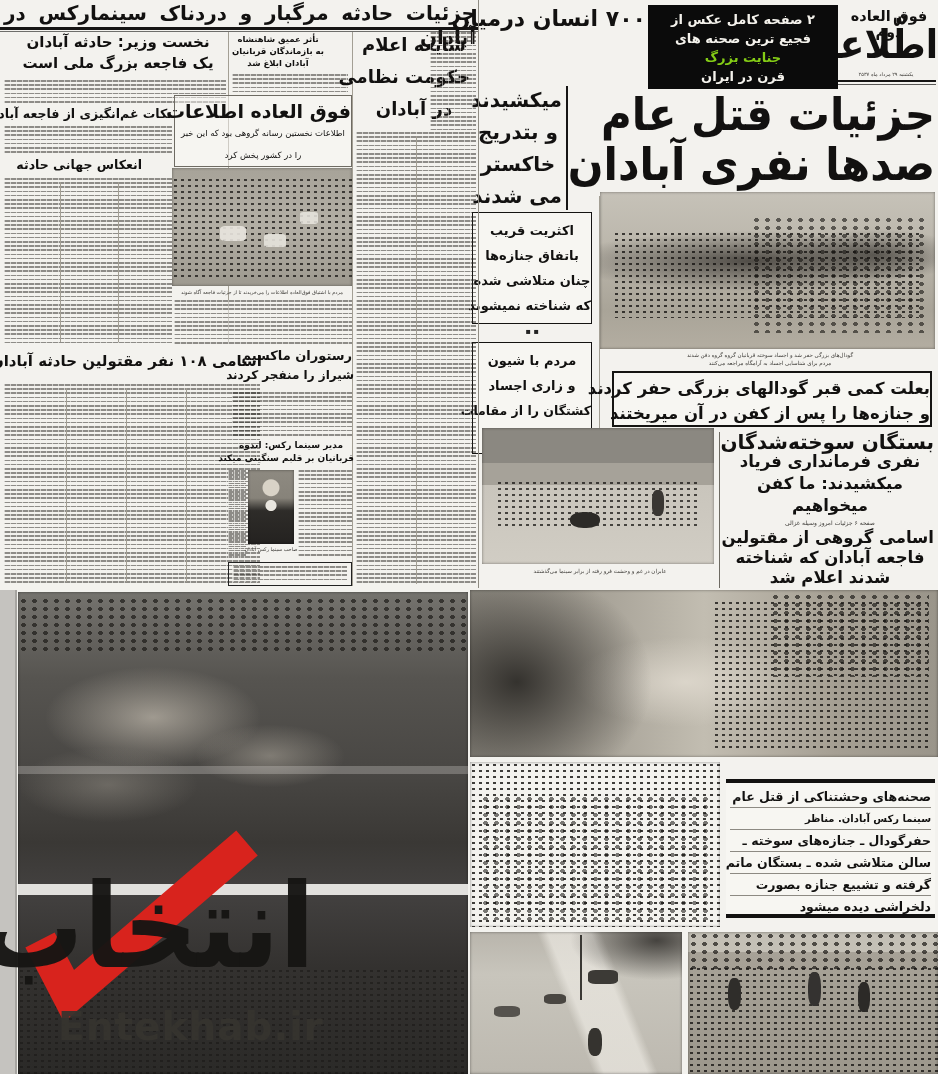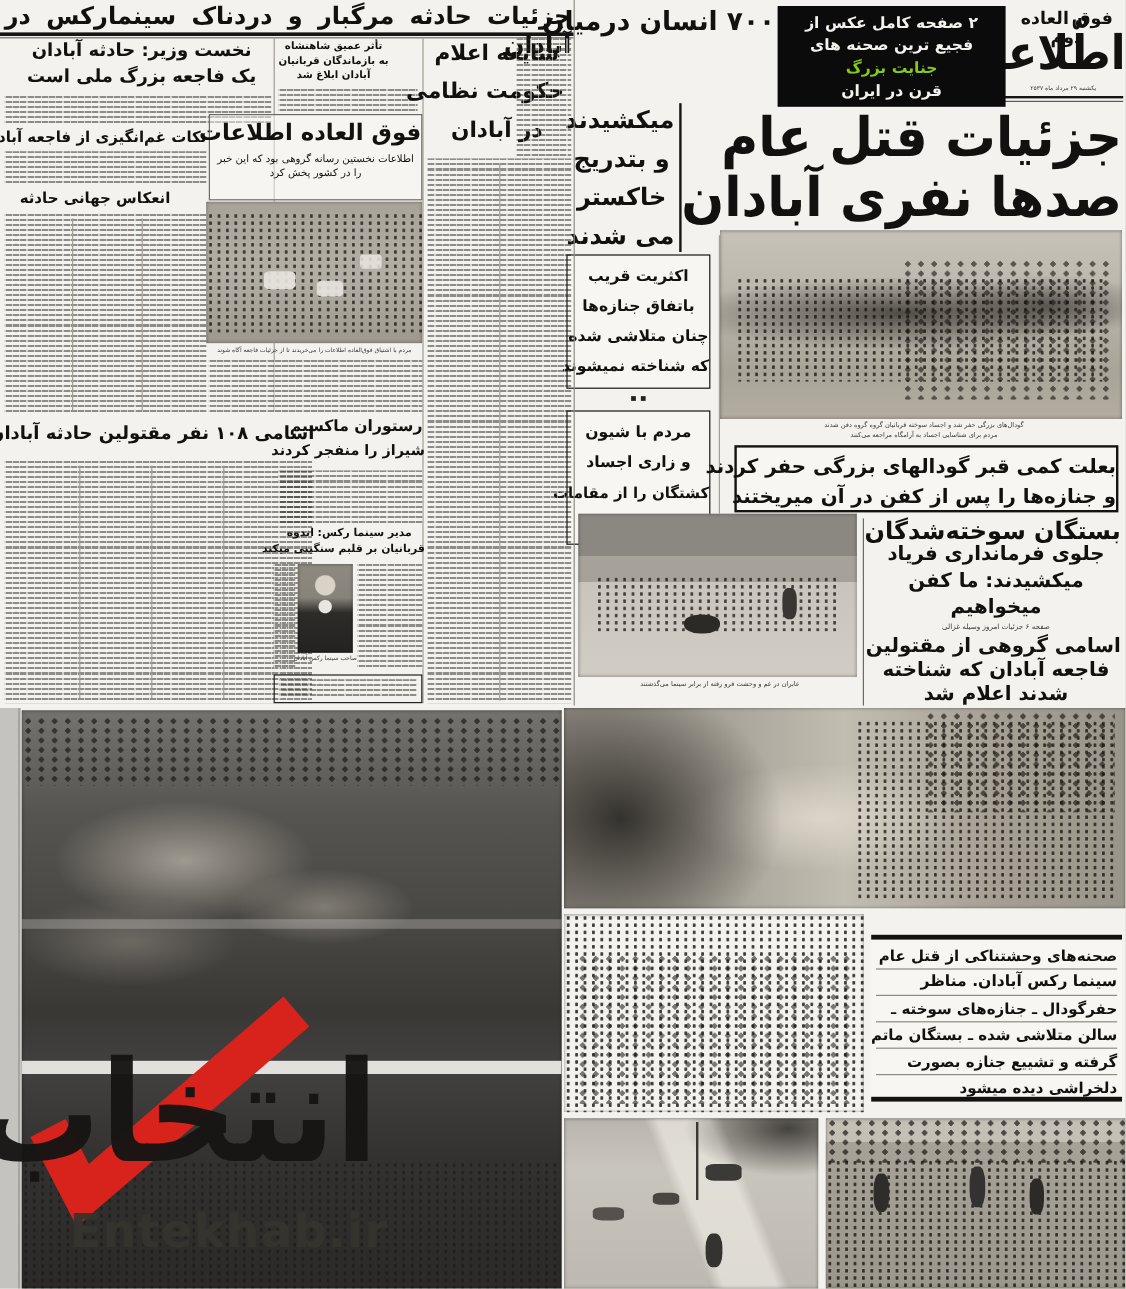--- a/index.html
+++ b/index.html
@@ -90,21 +90,21 @@
   <div class="photo" style="left:482px;top:428px;width:232px;height:136px;
               background-image:linear-gradient(180deg,#8b8881 0%,#8b8881 26%,#a6a299 26%,#a6a299 42%,#c9c5bc 42%,#d1cdc4 100%)">
     <div class="dots" style="left:6%;top:38%;width:88%;height:34%;opacity:.85"></div>
     <div class="blob" style="left:88px;top:84px;width:30px;height:16px;background:#2c2a27;border-radius:45%"></div>
     <div class="blob" style="left:170px;top:62px;width:12px;height:26px;background:#3a3733;border-radius:35%"></div>
   </div>
   <div class="abs fa c cap" style="left:500px;top:568px;width:200px;font-size:5.5px">عابران در غم و وحشت فرو رفته از برابر سینما می‌گذشتند</div>
 
   <div class="vr" style="left:719px;top:432px;height:156px;background:#6d6a62"></div>
   <div class="abs fa b c nw" style="left:726px;top:430px;width:208px;font-size:20px">بستگان سوخته‌شدگان</div>
-  <div class="abs fa b c nw" style="left:726px;top:452px;width:208px;font-size:16.5px">جلوی فرمانداری فریاد</div>
+  <div class="abs fa b c nw" style="left:726px;top:452px;width:208px;font-size:16.5px">نفری فرمانداری فریاد</div>
   <div class="abs fa b c nw" style="left:726px;top:474px;width:208px;font-size:16.5px">میکشیدند: ما کفن</div>
   <div class="abs fa b c nw" style="left:726px;top:496px;width:208px;font-size:16.5px">میخواهیم</div>
   <div class="abs fa c cap" style="left:760px;top:519px;width:140px;font-size:6px">صفحه ۶ جزئیات امروز وسیله غزالی</div>
   <div class="abs fa b c nw" style="left:726px;top:528px;width:208px;font-size:16.5px">اسامی گروهی از مقتولین</div>
   <div class="abs fa b c nw" style="left:726px;top:548px;width:208px;font-size:16.5px">فاجعه آبادان که شناخته</div>
   <div class="abs fa b c nw" style="left:726px;top:568px;width:208px;font-size:16.5px">شدند اعلام شد</div>
 
   <div class="vr" style="left:478px;top:0;height:588px;background:#8f8c83"></div>
   <div class="vr" style="left:352px;top:32px;height:554px"></div>
   <div class="vr" style="left:228px;top:32px;height:310px"></div>
@@ -122,21 +122,21 @@
   <div class="abs fa b c nw" style="left:358px;top:66px;width:112px;font-size:18px">حکومت نظامی</div>
   <div class="abs fa b c nw" style="left:358px;top:98px;width:112px;font-size:18px">در آبادان</div>
   <div class="bt" style="left:356px;top:132px;width:120px;height:454px">
   </div>
   <div class="vr" style="left:416px;top:136px;height:448px"></div>
   <div class="bt" style="left:430px;top:32px;width:46px;height:98px"></div>
 
   <div class="abs" style="left:174px;top:95px;width:178px;height:72px;border:1px solid #6e6b63;background:rgba(249,248,244,.5);padding-top:4px">
     <div class="fa b c nw" style="font-size:19px">فوق العاده اطلاعات</div>
     <div class="fa c nw" style="font-size:8.5px;margin-top:6px">اطلاعات نخستین رسانه گروهی بود که این خبر</div>
-    <div class="fa c nw" style="font-size:8.5px;margin-top:2px">را در کشور پخش کرد</div>
+    <div class="fa c nw" style="font-size:8.5px;margin-top:12px">را در کشور پخش کرد</div>
   </div>
 
   <div class="abs fa b c nw" style="left:20px;top:106px;width:152px;font-size:12.5px">نکات غم‌انگیزی از فاجعه آبادان</div>
   <div class="bt" style="left:4px;top:126px;width:168px;height:28px"></div>
   <div class="abs fa b c nw" style="left:22px;top:157px;width:120px;font-size:12.5px">انعکاس جهانی حادثه</div>
   <div class="bt" style="left:4px;top:178px;width:168px;height:167px">
   </div>
   <div class="vr" style="left:60px;top:182px;height:160px"></div>
   <div class="vr" style="left:118px;top:182px;height:160px"></div>
 
@@ -197,21 +197,21 @@
 
   <div class="photo" style="left:470px;top:762px;width:250px;height:165px;
               background-image:radial-gradient(ellipse 90px 40px at 20% 12%, rgba(225,220,210,.55), transparent 75%),
                                linear-gradient(180deg,#b5b1a7 0%,#a19c91 30%,#93declared 100%, #938e84 100%)">
     <div class="dots" style="left:0;top:0;width:100%;height:100%;opacity:.95"></div>
     <div class="dots2" style="left:4%;top:20%;width:92%;height:76%;opacity:.7"></div>
   </div>
 
   <div class="abs" style="left:726px;top:779px;width:209px;height:139px;border-top:4px solid #121110;border-bottom:4px solid #121110;background:rgba(250,249,245,.55);padding:3px 4px 0 4px">
     <div class="fa b nw" style="font-size:12.5px;line-height:21px;border-bottom:1px solid #8d8a83;text-align:right">صحنه‌های وحشتناکی از قتل عام</div>
-    <div class="fa b nw" style="font-size:13px;line-height:21px;border-bottom:1px solid #8d8a83;text-align:right">سینما رکس آبادان. مناظر</div>
+    <div class="fa b nw" style="font-size:10px;line-height:21px;border-bottom:1px solid #8d8a83;text-align:right">سینما رکس آبادان. مناظر</div>
     <div class="fa b nw" style="font-size:12.5px;line-height:21px;border-bottom:1px solid #8d8a83;text-align:right">حفرگودال ـ جنازه‌های سوخته ـ</div>
     <div class="fa b nw" style="font-size:12.5px;line-height:21px;border-bottom:1px solid #8d8a83;text-align:right">سالن متلاشی شده ـ بستگان ماتم</div>
     <div class="fa b nw" style="font-size:12.5px;line-height:21px;border-bottom:1px solid #8d8a83;text-align:right">گرفته و تشییع جنازه بصورت</div>
     <div class="fa b nw" style="font-size:12.5px;line-height:21px;text-align:right">دلخراشی دیده میشود</div>
   </div>
 
   <div class="photo" style="left:470px;top:932px;width:212px;height:142px;
               background-image:radial-gradient(ellipse 120px 55px at 88% 6%, rgba(40,38,35,.8), transparent 72%),
                                linear-gradient(68deg, transparent 46%, rgba(236,233,226,.7) 50%, rgba(236,233,226,.7) 66%, transparent 70%),
                                linear-gradient(180deg,#b9b5ac 0%,#c8c5bc 30%,#bdb9b0 100%)">

